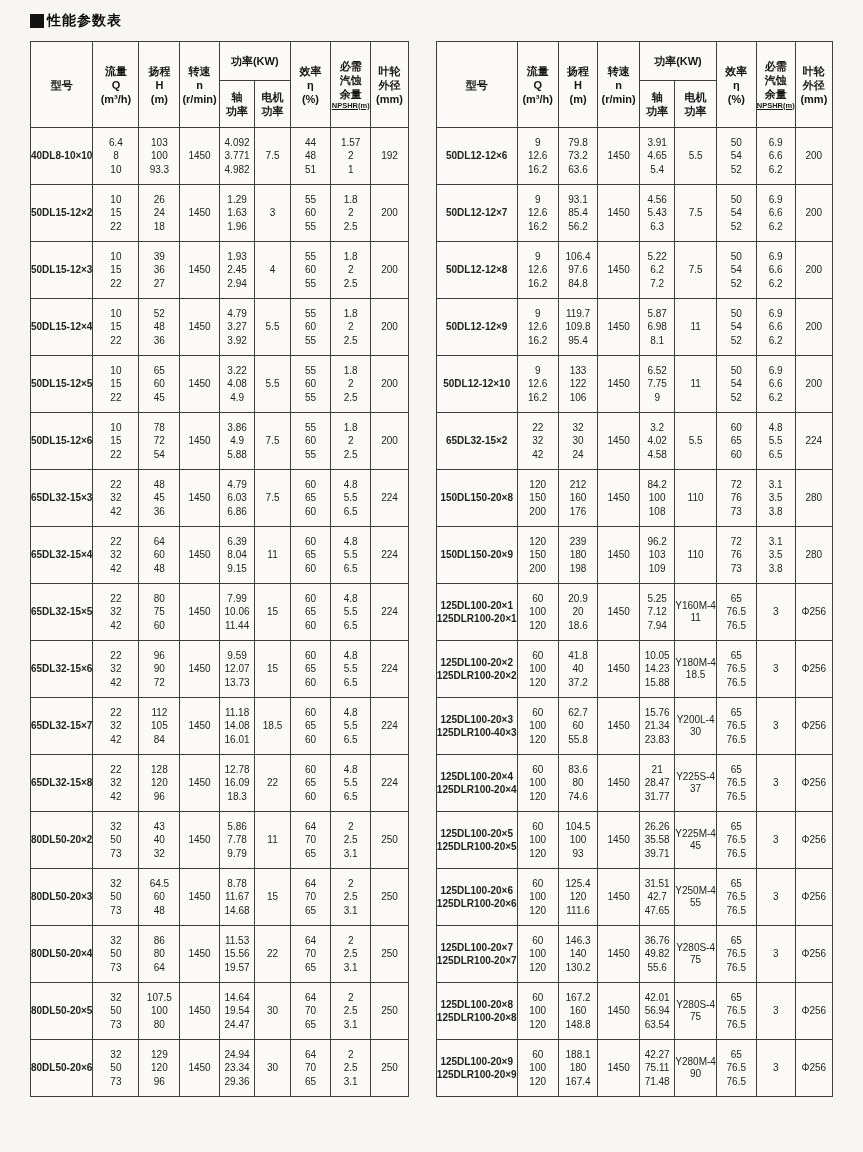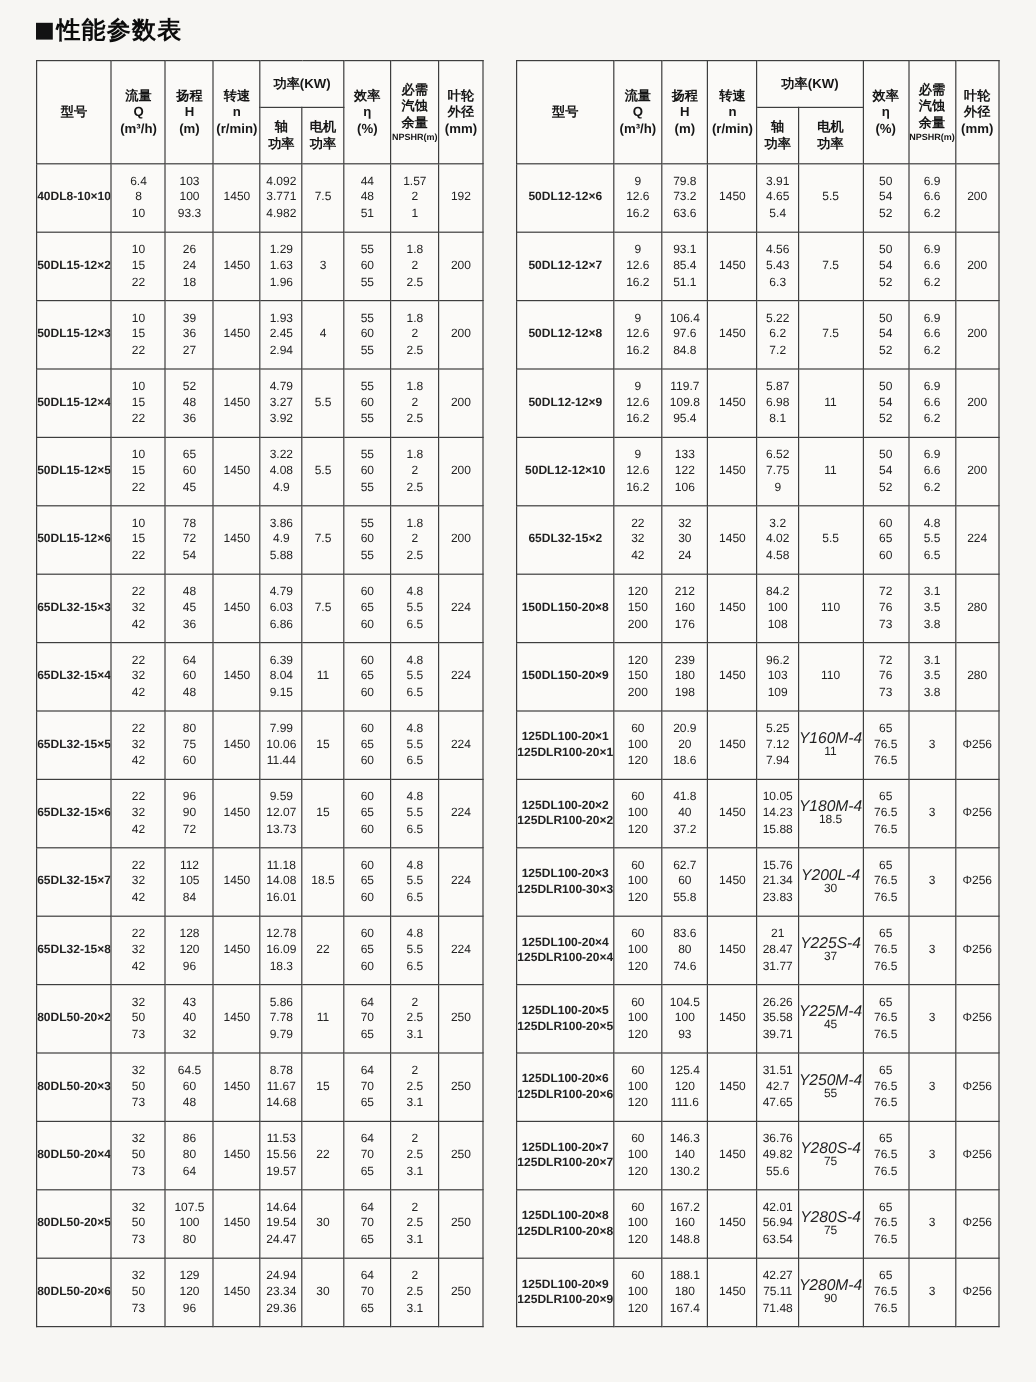--- a/index.html
+++ b/index.html
@@ -12,21 +12,21 @@
   }
   .page{
     box-sizing:border-box;
     width:863px;height:1152px;
     padding:8px 30px 0 30px;
     background:#f7f6f3;
   }
   .title-row{
     display:flex;align-items:center;
     margin:4px 0 11px 0;
-    font-size:20px;font-weight:bold;color:#0c0c0c;
+    font-size:14px;font-weight:bold;color:#0c0c0c;
     letter-spacing:1px;
   }
   .title-sq{
     width:14px;height:14px;background:#121212;
     display:inline-block;margin-right:3px;flex:0 0 auto;
   }
   .tables-wrap{
     display:flex;align-items:flex-start;gap:27px;
   }
   table.perf{
@@ -44,22 +44,22 @@
   }
   table.perf thead tr.h1 th{height:38px;}
   table.perf thead tr.h2 th{height:46px;}
   table.perf thead th.rowspan{height:86px;margin-left:16px;}
   table.perf tbody td{
     font-size:10px;line-height:13.5px;height:56px;
     color:#222;
   }
   .cell-line{white-space:nowrap;}
   td.model-cell{font-size:8px;line-height:11px;color:#2a2a2a;font-weight:bold;}
-  .hdr-small{font-size:7.5px;line-height:10px;font-weight:bold;}
-  .motor-model-line{font-size:13px;line-height:11px;font-style:italic;}
+  .hdr-small{font-size:7.5px;line-height:10px;font-weight:bold;text-decoration:underline;}
+  .motor-model-line{font-size:10px;line-height:11px;}
 </style>
 </head>
 <body>
 
 <div class="page">
   <div class="title-row">
     <span class="title-sq"></span>
     <span>性能参数表</span>
   </div>
   <div class="tables-wrap">
@@ -899,21 +899,21 @@
                 <div class="cell-line">50DL12-12×7</div>
               </td>
               <td>
                 <div class="cell-line">9</div>
                 <div class="cell-line">12.6</div>
                 <div class="cell-line">16.2</div>
               </td>
               <td>
                 <div class="cell-line">93.1</div>
                 <div class="cell-line">85.4</div>
-                <div class="cell-line">51.1</div>
+                <div class="cell-line">56.2</div>
               </td>
               <td>
                 <div class="cell-line">1450</div>
               </td>
               <td>
                 <div class="cell-line">4.56</div>
                 <div class="cell-line">5.43</div>
                 <div class="cell-line">6.3</div>
               </td>
               <td>
@@ -1241,21 +1241,21 @@
               <td>
                 <div class="cell-line">3</div>
               </td>
               <td>
                 <div class="cell-line">Φ256</div>
               </td>
             </tr>
             <tr>
               <td class="model-cell">
                 <div class="cell-line">125DL100-20×3</div>
-                <div class="cell-line">125DLR100-30×3</div>
+                <div class="cell-line">125DLR100-40×3</div>
               </td>
               <td>
                 <div class="cell-line">60</div>
                 <div class="cell-line">100</div>
                 <div class="cell-line">120</div>
               </td>
               <td>
                 <div class="cell-line">62.7</div>
                 <div class="cell-line">60</div>
                 <div class="cell-line">55.8</div>

